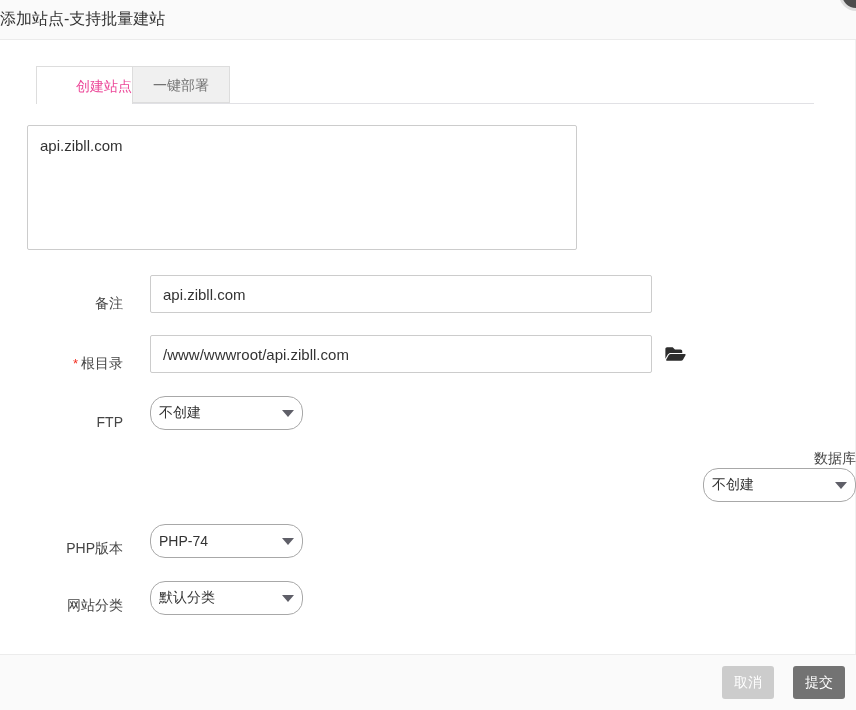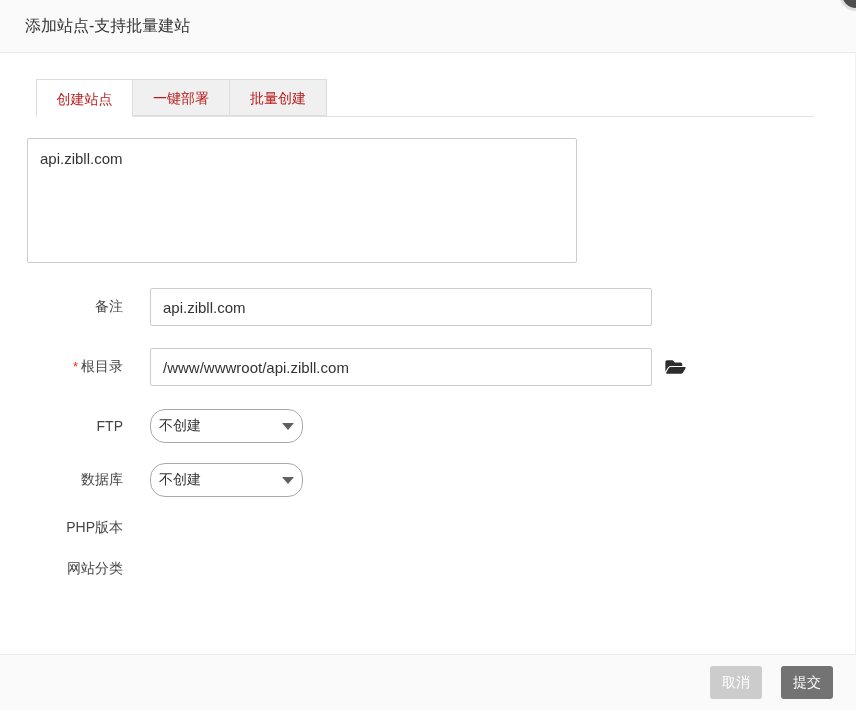--- a/index.html
+++ b/index.html
@@ -12,25 +12,25 @@
   }
   .dialog {
     position: relative;
     width: 856px; height: 710px;
     background: #fff;
     overflow: hidden;
     box-shadow: inset 0 -1px 0 #e4e4e4, inset -1px 0 0 #f0f0f0;
   }
   
   .dialog-header {
-    height: 53px;
+    height: 40px;
     background: #fafafa;
     border-bottom: 1px solid #ebebeb;
     display: flex; align-items: center;
-    padding: 0 25px;
+    padding: 0 0;
   }
   .dialog-title { font-size: 16px; color: #333; }
   .close-circle {
     position: absolute; top: -20px; right: -14px;
     width: 28px; height: 28px;
     border-radius: 50%;
     background: #4d4d4d;
     box-shadow: 0 0 0 3px rgba(140,140,140,0.25);
     cursor: pointer;
     z-index: 5;
@@ -39,36 +39,37 @@
   .tabs {
     display: flex; align-items: flex-end;
     margin: 26px 0 0 36px;
     width: 778px;
     border-bottom: 1px solid #e1e1e5;
   }
   .tab {
     width: 97px; height: 37px;
     line-height: 36px;
     text-align: center;
-    font-size: 14px; color: #b91c1c;
+    font-size: 14px; color: #737373;
     background: #f0f0f0;
     border: 1px solid #ddd;
     border-left: none;
     cursor: pointer;
   }
   .tab:first-child { border-left: 1px solid #ddd; }
   .tab.active {
     height: 38px; line-height: 38px;
     margin-bottom: -1px;
     background: #fff;
     border-bottom: none;
-    color: #b91c1c;
-  }
-  
-  .form-row { display: flex; align-items: center; }
+    color: #ec4899;
+    text-align: right;
+  }
+  
+  .form-row { display: flex; align-items: flex-end; }
   .label-cell {
     flex: none;
     width: 123px;
     text-align: right;
     font-size: 14px;
     color: #454545;
     white-space: nowrap;
   }
   .req { color: #f32c1e; margin-right: 3px; font-size: 13px; }
   .control-cell { margin-left: 27px; display: flex; align-items: center; }
@@ -93,21 +94,21 @@
     font-family: inherit;
     outline: none;
   }
   .folder-btn {
     margin-left: 13px;
     display: flex; align-items: center;
     cursor: pointer;
     border: none; background: transparent; padding: 0;
   }
   .row-ftp { margin-top: 23px; }
-  .row-db { margin-top: 20px; }
+  .row-db { margin-top: 20px; flex-direction: column; }
   .row-php { margin-top: 22px; }
   .row-cat { margin-top: 23px; }
   .dropdown {
     width: 153px; height: 34px;
     border: 1px solid #a8a8a8; border-radius: 15px;
     background: #fff;
     display: flex; align-items: center; justify-content: space-between;
     padding: 0 8px;
     font-size: 14px; color: #333;
     cursor: pointer;
@@ -118,21 +119,21 @@
     border-right: 6px solid transparent;
     border-top: 7px solid #5f5f68;
   }
   
   .dialog-footer {
     position: absolute; left: 0; right: 0; bottom: 0;
     height: 56px;
     background: #fafafa;
     border-top: 1px solid #ececec;
     display: flex; align-items: center; justify-content: flex-end;
-    padding-right: 23px;
+    padding-right: 11px;
     gap: 19px;
   }
   .btn {
     min-width: 50px; height: 33px;
     padding: 0 12px;
     border: none; border-radius: 3px;
     color: #fff; font-size: 14px;
     font-family: inherit;
     cursor: pointer;
   }
@@ -149,23 +150,20 @@
   <div class="dialog-header">
     <span class="dialog-title">添加站点-支持批量建站</span>
   </div>
 
   <div class="tabs">
     <div class="tab active">
       <span>创建站点</span>
     </div>
     <div class="tab">
       <span>一键部署</span>
-    </div>
-    <div class="tab">
-      <span>批量创建</span>
     </div>
   </div>
 
   <div class="form-row row-domain">
     <div class="control-cell">
       <textarea class="domain-input" spellcheck="false" style="">api.zibll.com</textarea>
     </div>
   </div>
 
   <div class="form-row row-note">
@@ -206,24 +204,36 @@
     <div class="control-cell">
       <div class="dropdown">
         <span>不创建</span>
         <span class="caret"></span>
       </div>
     </div>
   </div>
 
   <div class="form-row row-php">
     <div class="label-cell">PHP版本</div>
+    <div class="control-cell">
+      <div class="dropdown">
+        <span>PHP-74</span>
+        <span class="caret"></span>
+      </div>
+    </div>
   </div>
 
   <div class="form-row row-cat">
     <div class="label-cell">网站分类</div>
+    <div class="control-cell">
+      <div class="dropdown">
+        <span>默认分类</span>
+        <span class="caret"></span>
+      </div>
+    </div>
   </div>
 
   <div class="dialog-footer">
     <button class="btn btn-cancel">取消</button>
     <button class="btn btn-submit">提交</button>
   </div>
 
 </div>
 
 </body></html>

